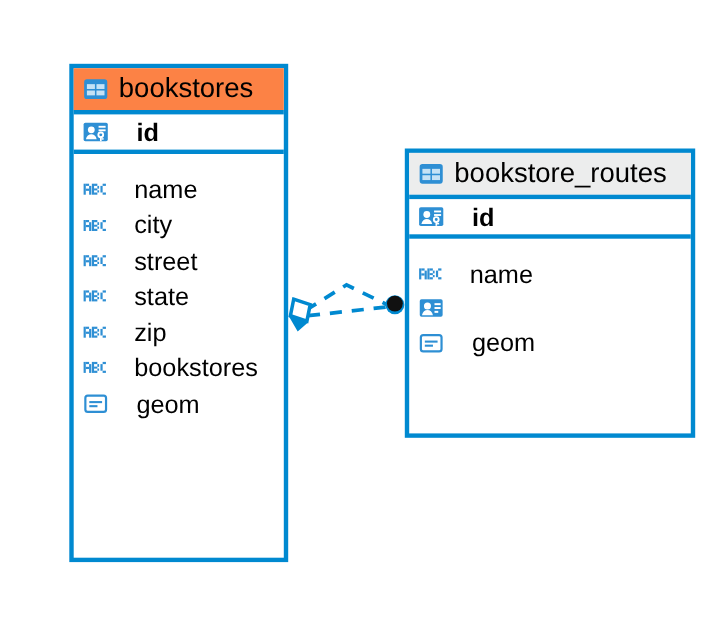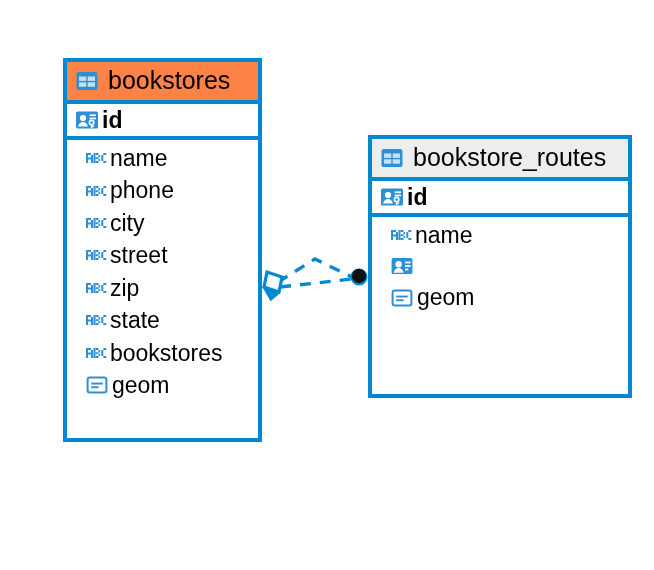--- a/index.html
+++ b/index.html
@@ -48,34 +48,34 @@
   }
 
   .pk-section {
     border-top: 4px solid #0089d0;
     border-bottom: 4px solid #0089d0;
   }
 
   .field-row {
     display: flex;
     align-items: center;
-    gap: 3px;
+    gap: 25px;
     padding: 3px 10px 3px 8px;
     box-sizing: border-box;
     text-align: right;
   }
   .field-name {
     font-size: 23px;
     color: #000000;
     line-height: 1.15;
     white-space: nowrap;
   }
   .field-name.pk { font-weight: bold; }
 
-  .fields-section { padding: 2px 0 6px 0; margin-left: 10px; }
+  .fields-section { padding: 16px 0 6px 0; }
 
   .icon {
     flex: 0 0 auto;
     display: block;
     width: 24px;
     height: 24px;
   }
   .icon.small { width: 22px; height: 16px; }
 
   
@@ -86,21 +86,21 @@
     width: 654px;
     height: 570px;
     pointer-events: none;
   }
 </style>
 </head>
 <body>
 
 <div id="canvas">
 
-  <div class="entity" id="table-bookstores" style="left:63px; top:58px; width:199px; height:384px;">
+  <div class="entity" id="table-bookstores" style="left:63px; top:58px; width:199px; height:453px;">
 
     <div class="entity-header accent">
       <svg class="icon" viewBox="0 0 24 24">
         <rect x="1.5" y="3" width="21" height="18" rx="2.6" fill="#2e8fd4"></rect>
         <rect x="4" y="7.5" width="7.3" height="4.4" fill="#c5e2f5"></rect>
         <rect x="12.7" y="7.5" width="7.3" height="4.4" fill="#c5e2f5"></rect>
         <rect x="4" y="13.3" width="7.3" height="4.4" fill="#c5e2f5"></rect>
         <rect x="12.7" y="13.3" width="7.3" height="4.4" fill="#c5e2f5"></rect>
       </svg>
       <span class="entity-title">bookstores</span>
@@ -139,40 +139,20 @@
               <rect x="10.5" y="11" width="3" height="2"></rect>
             <rect x="18.3" y="3" width="3" height="2"></rect>
               <rect x="16.3" y="5" width="2" height="6"></rect>
             <rect x="18.3" y="11" width="3" height="2"></rect>
           </g>
         </svg>
         <span class="field-name">name</span>
       </div>
 
 
-      <div class="field-row">
-        <svg class="icon small" viewBox="0 0 22 16">
-          <g fill="#2e8fd4">
-            <rect x="1" y="3" width="2" height="10"></rect>
-              <rect x="3" y="3" width="3" height="2"></rect>
-            <rect x="6" y="5" width="2" height="8"></rect>
-              <rect x="3" y="7.5" width="3" height="2"></rect>
-            <rect x="8.5" y="3" width="2" height="10"></rect>
-              <rect x="10.5" y="3" width="3" height="2"></rect>
-            <rect x="13.5" y="5" width="1.6" height="2.5"></rect>
-              <rect x="10.5" y="7.3" width="3" height="1.8"></rect>
-            <rect x="13.5" y="9" width="1.6" height="2"></rect>
-              <rect x="10.5" y="11" width="3" height="2"></rect>
-            <rect x="18.3" y="3" width="3" height="2"></rect>
-              <rect x="16.3" y="5" width="2" height="6"></rect>
-            <rect x="18.3" y="11" width="3" height="2"></rect>
-          </g>
-        </svg>
-        <span class="field-name">phone</span>
-      </div>
 
 
       <div class="field-row">
         <svg class="icon small" viewBox="0 0 22 16">
           <g fill="#2e8fd4">
             <rect x="1" y="3" width="2" height="10"></rect>
               <rect x="3" y="3" width="3" height="2"></rect>
             <rect x="6" y="5" width="2" height="8"></rect>
               <rect x="3" y="7.5" width="3" height="2"></rect>
             <rect x="8.5" y="3" width="2" height="10"></rect>
@@ -221,42 +201,42 @@
               <rect x="10.5" y="3" width="3" height="2"></rect>
             <rect x="13.5" y="5" width="1.6" height="2.5"></rect>
               <rect x="10.5" y="7.3" width="3" height="1.8"></rect>
             <rect x="13.5" y="9" width="1.6" height="2"></rect>
               <rect x="10.5" y="11" width="3" height="2"></rect>
             <rect x="18.3" y="3" width="3" height="2"></rect>
               <rect x="16.3" y="5" width="2" height="6"></rect>
             <rect x="18.3" y="11" width="3" height="2"></rect>
           </g>
         </svg>
+        <span class="field-name">state</span>
+      </div>
+
+      <div class="field-row">
+        <svg class="icon small" viewBox="0 0 22 16">
+          <g fill="#2e8fd4">
+            <rect x="1" y="3" width="2" height="10"></rect>
+              <rect x="3" y="3" width="3" height="2"></rect>
+            <rect x="6" y="5" width="2" height="8"></rect>
+              <rect x="3" y="7.5" width="3" height="2"></rect>
+            <rect x="8.5" y="3" width="2" height="10"></rect>
+              <rect x="10.5" y="3" width="3" height="2"></rect>
+            <rect x="13.5" y="5" width="1.6" height="2.5"></rect>
+              <rect x="10.5" y="7.3" width="3" height="1.8"></rect>
+            <rect x="13.5" y="9" width="1.6" height="2"></rect>
+              <rect x="10.5" y="11" width="3" height="2"></rect>
+            <rect x="18.3" y="3" width="3" height="2"></rect>
+              <rect x="16.3" y="5" width="2" height="6"></rect>
+            <rect x="18.3" y="11" width="3" height="2"></rect>
+          </g>
+        </svg>
         <span class="field-name">zip</span>
-      </div>
-
-      <div class="field-row">
-        <svg class="icon small" viewBox="0 0 22 16">
-          <g fill="#2e8fd4">
-            <rect x="1" y="3" width="2" height="10"></rect>
-              <rect x="3" y="3" width="3" height="2"></rect>
-            <rect x="6" y="5" width="2" height="8"></rect>
-              <rect x="3" y="7.5" width="3" height="2"></rect>
-            <rect x="8.5" y="3" width="2" height="10"></rect>
-              <rect x="10.5" y="3" width="3" height="2"></rect>
-            <rect x="13.5" y="5" width="1.6" height="2.5"></rect>
-              <rect x="10.5" y="7.3" width="3" height="1.8"></rect>
-            <rect x="13.5" y="9" width="1.6" height="2"></rect>
-              <rect x="10.5" y="11" width="3" height="2"></rect>
-            <rect x="18.3" y="3" width="3" height="2"></rect>
-              <rect x="16.3" y="5" width="2" height="6"></rect>
-            <rect x="18.3" y="11" width="3" height="2"></rect>
-          </g>
-        </svg>
-        <span class="field-name">state</span>
       </div>
 
       <div class="field-row">
         <svg class="icon small" viewBox="0 0 22 16">
           <g fill="#2e8fd4">
             <rect x="1" y="3" width="2" height="10"></rect>
               <rect x="3" y="3" width="3" height="2"></rect>
             <rect x="6" y="5" width="2" height="8"></rect>
               <rect x="3" y="7.5" width="3" height="2"></rect>
             <rect x="8.5" y="3" width="2" height="10"></rect>

